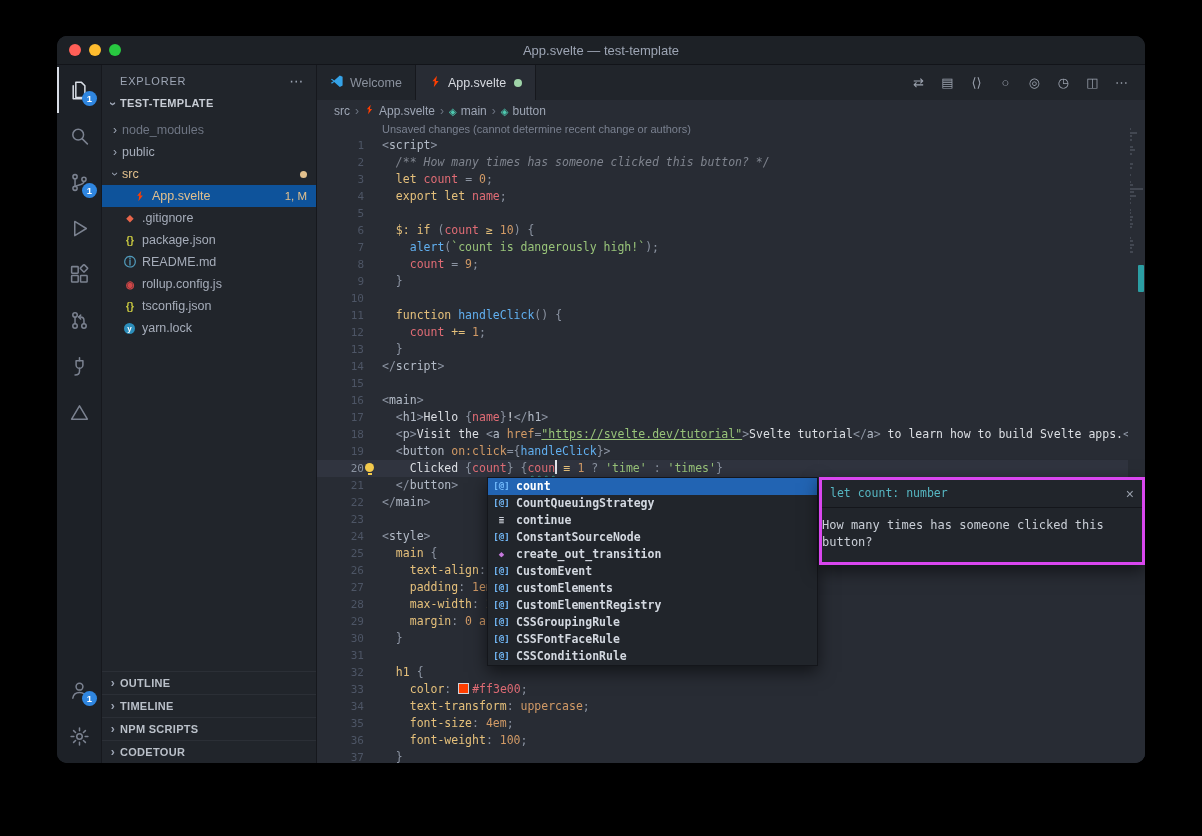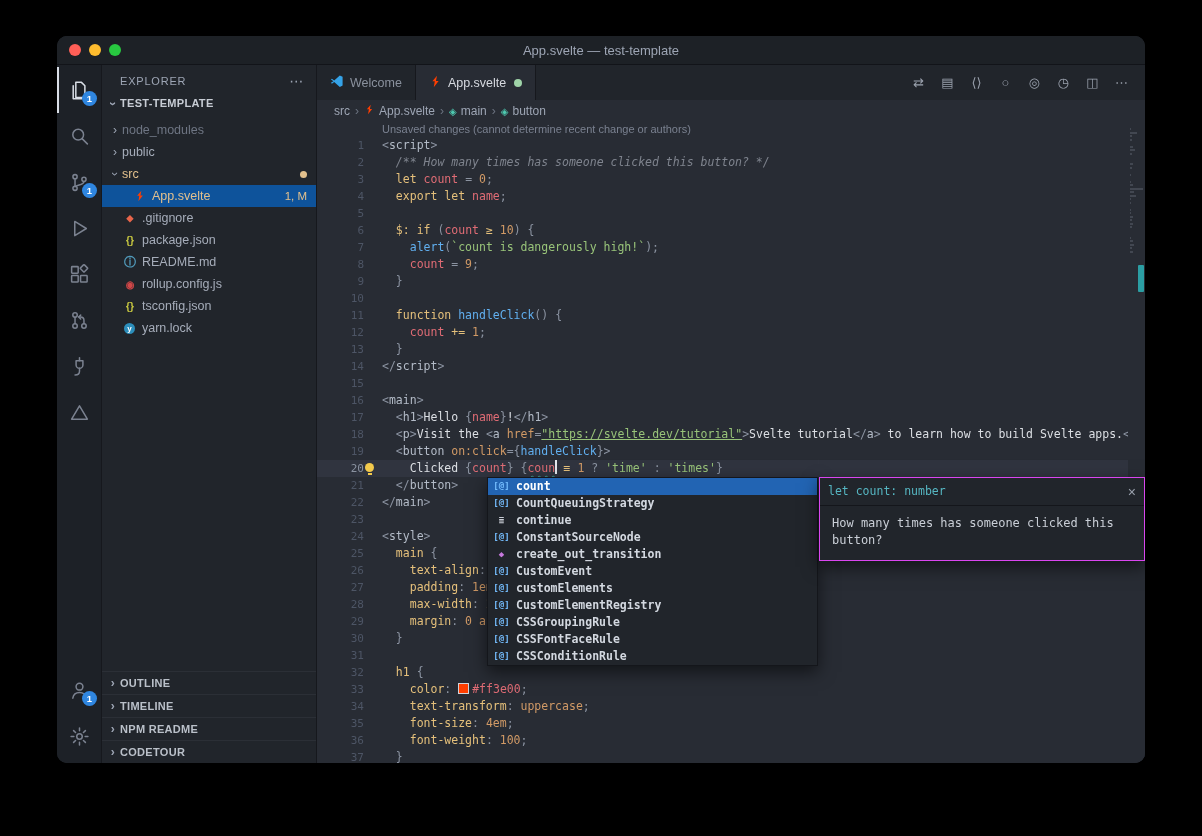--- a/index.html
+++ b/index.html
@@ -77,24 +77,24 @@
   .minimap{position:absolute;right:0;top:0;bottom:0;width:17px;background:var(--editor-bg,#282c34);padding-top:6px;z-index:1;}
   .mbar{height:2px;margin:0 2px 1.5px 2px;background:rgba(205,215,235,.16);}
   .overview-mark{position:absolute;right:1px;top:143px;width:6px;height:27px;background:#2b9ea3;border-radius:1px;z-index:2;}
   
   .suggest{position:absolute;left:170px;top:355px;width:331px;background:var(--panel-bg,#21252b);border:1px solid #14161b;box-shadow:0 6px 16px rgba(0,0,0,.55);z-index:5;box-sizing:border-box;}
   .sg-row{height:17px;display:flex;align-items:center;gap:6px;padding:0 5px;font-family:"DejaVu Sans Mono",monospace;font-size:11.5px;font-weight:600;color:#d3d8e0;cursor:pointer;white-space:nowrap;}
   .sg-row.selected{background:var(--selection-blue,#2264b3);color:#fff;}
   .sg-ic{width:17px;flex:none;text-align:center;font-size:9px;font-weight:700;}
   .ki-variable{color:#75beff}.ki-keyword{color:#c8ccd4}.ki-function{color:#c678dd}
   
-  .sg-doc{position:absolute;left:502px;top:355px;width:326px;background:var(--panel-bg,#21252b);border:1px solid #d946ef;box-shadow:0 6px 16px rgba(0,0,0,.55);z-index:6;box-sizing:border-box;}
+  .sg-doc{position:absolute;left:502px;top:355px;width:326px;background:var(--panel-bg,#21252b);border:3px solid #d946ef;box-shadow:0 6px 16px rgba(0,0,0,.55);z-index:6;box-sizing:border-box;}
   .sg-doc .sig{display:flex;align-items:center;padding:5px 8px;font-family:"DejaVu Sans Mono",monospace;font-size:11.5px;color:#56b6c2;border-bottom:1px solid #14161b;}
   .sg-close{margin-left:auto;color:#9aa1ad;font-size:14px;font-family:"Liberation Sans",sans-serif;cursor:pointer;line-height:10px;}
-  .sg-doc .desc{padding:9px 12px 11px;font-size:12px;color:#c9ced6;}
+  .sg-doc .desc{padding:9px 0 11px;font-size:12px;color:#c9ced6;}
 </style>
 </head>
 <body>
 
 <div class="canvas">
   <div class="window">
     <div class="titlebar">
       <div class="traffic">
         <span class="tl close"></span>
         <span class="tl min"></span>
@@ -241,21 +241,21 @@
             <div class="panel-row">
               <span class="chev">›</span>
               <span>OUTLINE</span>
             </div>
             <div class="panel-row">
               <span class="chev">›</span>
               <span>TIMELINE</span>
             </div>
             <div class="panel-row">
               <span class="chev">›</span>
-              <span>NPM README</span>
+              <span>NPM SCRIPTS</span>
             </div>
             <div class="panel-row">
               <span class="chev">›</span>
               <span>CODETOUR</span>
             </div>
           </div>
       </div>
       <div class="editor">
         <div class="tabbar">
           <div id="tabs">

